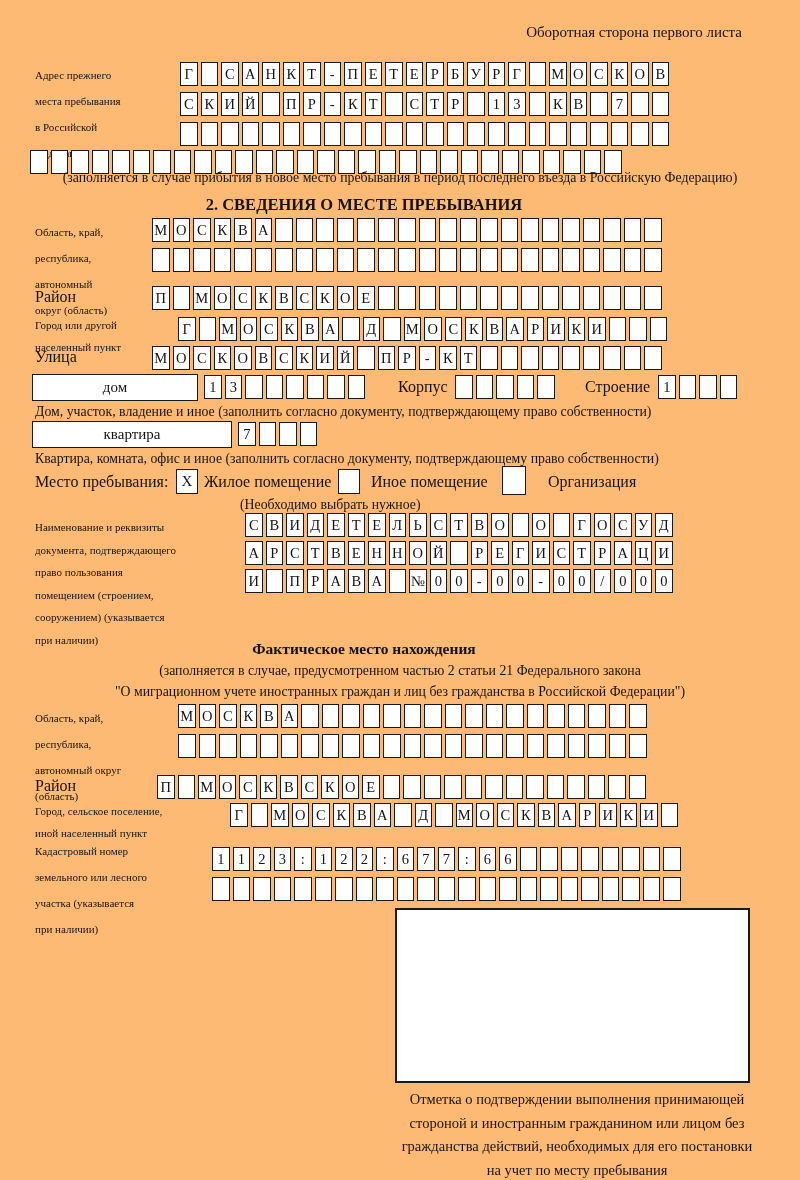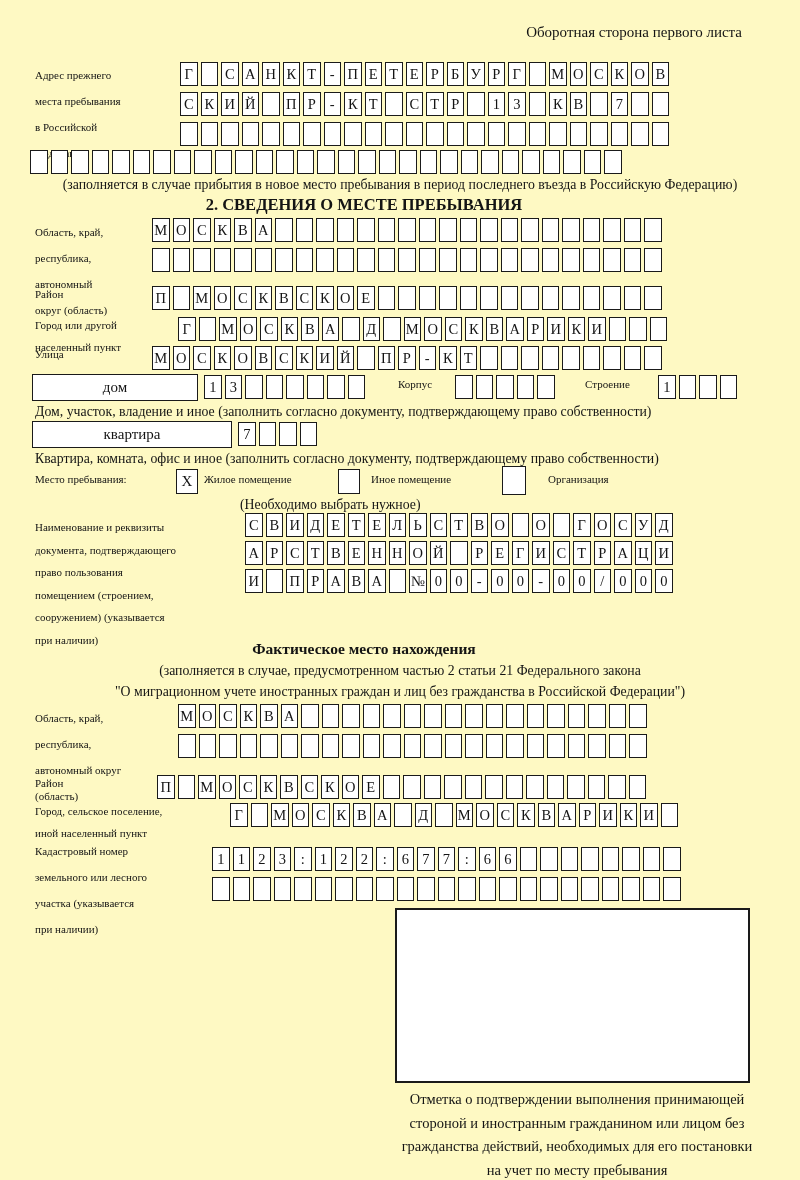--- a/index.html
+++ b/index.html
@@ -2,26 +2,26 @@
 <html><head>
 <meta charset="utf-8">
 <style>
   * { margin:0; padding:0; box-sizing:border-box; }
   html,body { background:#ffffff; }
   body {
     width:800px; height:1180px; position:relative;
     font-family:"Liberation Serif","DejaVu Serif",serif;
     color:#141414;
   }
-  .form { position:absolute; left:0; top:0; width:800px; height:1180px; background:#fef9c3; }
+  .form { position:absolute; left:0; top:0; width:800px; height:1180px; background:#fdba74; }
   .abs { position:absolute; }
   .lbl { position:absolute; font-size:11px; line-height:26px; }
   .lbl.tight { line-height:22.5px; }
   .lbl.l22 { line-height:22px; }
-  .inline-lbl { position:absolute; font-size:11px; white-space:nowrap; }
+  .inline-lbl { position:absolute; font-size:16px; white-space:nowrap; }
   .cr { position:absolute; display:flex; gap:3px; }
   .cell {
     width:17.5px; height:24px; flex:0 0 auto;
     border:1.6px solid #1a1a1a; background:#fff;
     display:flex; align-items:center; justify-content:center;
     font-size:14.5px; line-height:1;
   }
   .cb { position:absolute; width:22px; height:25px; border:1.6px solid #1a1a1a;
         display:flex; align-items:center; justify-content:center; font-size:15px; background:#fff;}
   .cb.big { width:24px; height:29px; }
@@ -150,21 +150,21 @@
       <div class="cell"></div>
       <div class="cell"></div>
       <div class="cell"></div>
       <div class="cell"></div>
       <div class="cell"></div>
       <div class="cell"></div>
       <div class="cell"></div>
       <div class="cell"></div>
       <div class="cell"></div>
     </div>
-  <div class="note center" style="top:177px;">(заполняется в случае прибытия в новое место пребывания в период последнего въезда в Российскую Федерацию)</div>
+  <div class="note center" style="top:170px;">(заполняется в случае прибытия в новое место пребывания в период последнего въезда в Российскую Федерацию)</div>
 
   <div class="title" style="top:195px; font-size:16.5px;">2. СВЕДЕНИЯ О МЕСТЕ ПРЕБЫВАНИЯ</div>
 
   <div class="lbl" style="left:35px; top:219px;">
       <div>Область, край,</div>
       <div>республика,</div>
       <div>автономный</div>
       <div>округ (область)</div>
     </div>
   <div class="cr" style="left:152px; top:218px;">

